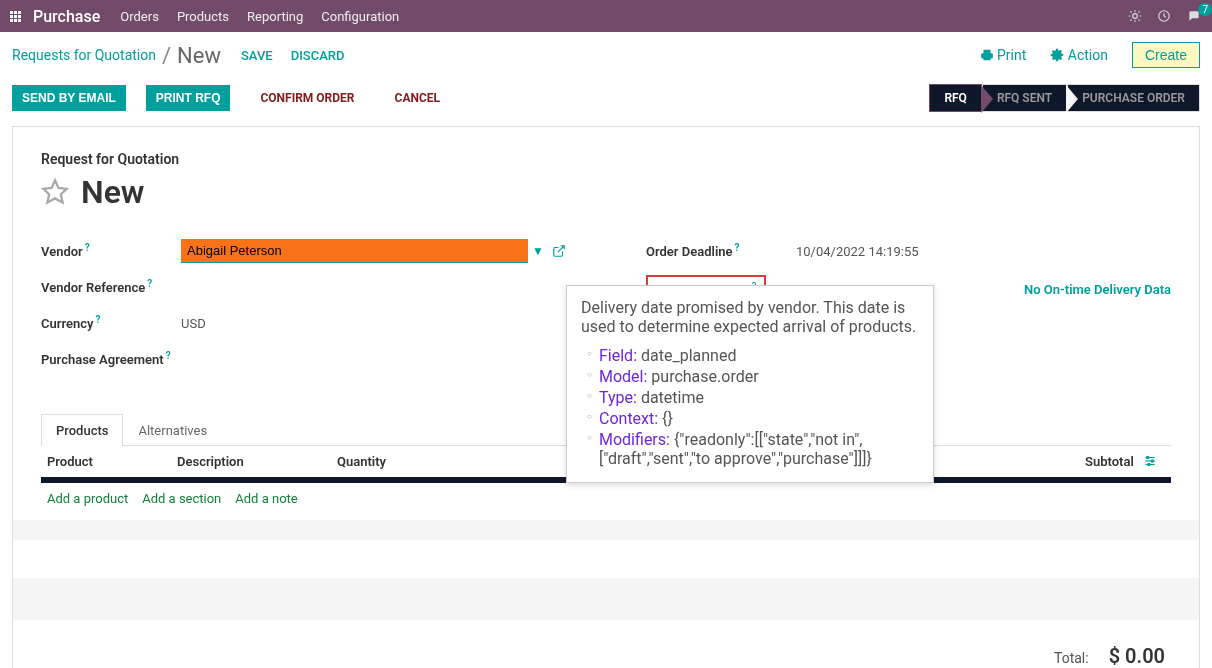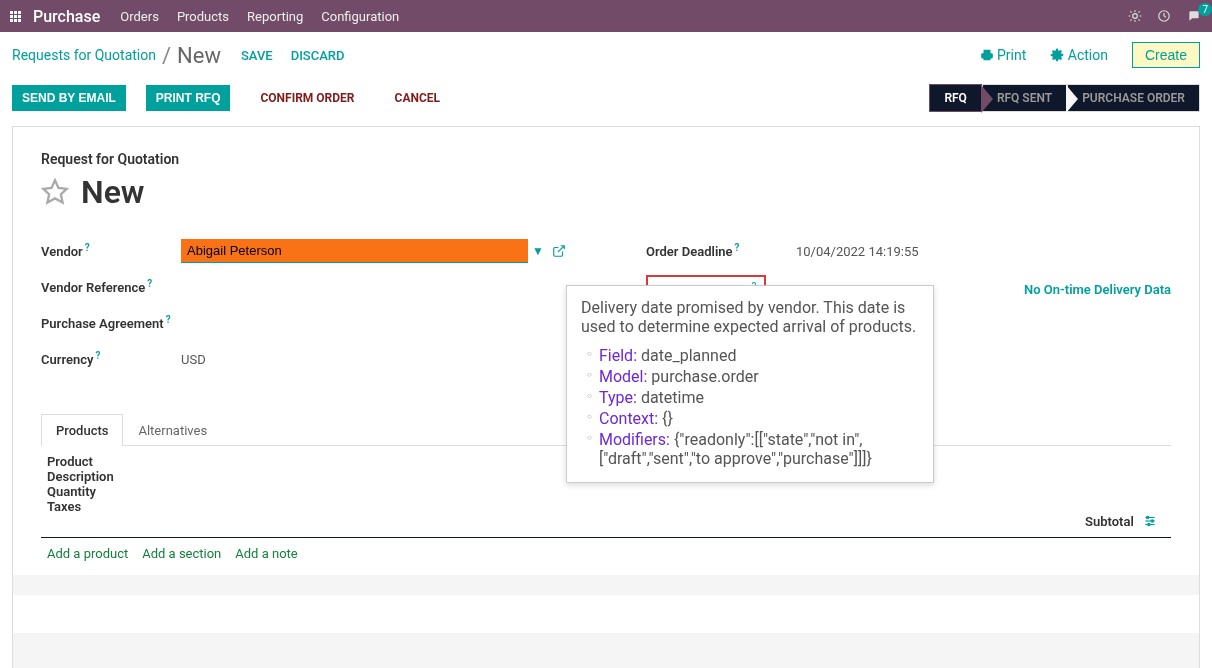--- a/index.html
+++ b/index.html
@@ -66,21 +66,21 @@
 .tooltip-box li { margin-bottom: 2px; padding-left: 12px; position: relative; }
 .tooltip-box li::before { content: '○'; position: absolute; left: 0; font-size: 8px; color: #999; top: 3px;}
 .tooltip-box li b { font-weight: 400; color: #6d28d9; }
 
 
 .tabs { display: flex; border-bottom: 1px solid #ddd; margin-top: 30px; }
 .tab { padding: 8px 14px; font-size: 13px; color: #666; cursor: pointer; border: 1px solid transparent; border-bottom: none; position: relative; top: 1px; }
 .tab.active { border-color: #ddd; background: #fff; color: #333; font-weight: 500; }
 
 
-.tbl-header { display: flex; padding: 8px 6px; border-bottom: 1px solid #0f172a; font-weight: 600; color: #333; flex-direction: column; }
+.tbl-header { display: flex; padding: 8px 6px; border-bottom: 6px solid #0f172a; font-weight: 600; color: #333; }
 .th-product { width: 130px; }
 .th-desc { width: 160px; }
 .th-qty { width: 510px; }
 .th-taxes { width: 200px; }
 .th-subtotal { flex: 1; text-align: right; padding-right: 8px;}
 .settings-icon { color: #00a09d; margin-left: 6px;}
 .tbl-addrow { padding: 8px 6px; display: flex; gap: 14px; }
 .tbl-addrow .add-link { color: #15803d; cursor: pointer; font-size: 13px; }
 .grey-band { background: #f5f5f5; height: 20px; margin: 6px -28px; }
 .white-band { background: #fff; height: 26px; margin: 0 -28px; }
@@ -198,26 +198,26 @@
                   <path d="M18 13v6a2 2 0 01-2 2H5a2 2 0 01-2-2V8a2 2 0 012-2h6M15 3h6v6M10 14L21 3"></path>
                 </svg>
             </span>
           </div>
         </div>
         <div class="form-row">
           <div class="lbl"><span>Vendor Reference</span><sup>?</sup></div>
           <div class="val"></div>
         </div>
         <div class="form-row">
+          <div class="lbl"><span>Currency</span><sup>?</sup></div>
+          <div class="val">USD</div>
+        </div>
+        <div class="form-row">
           <div class="lbl"><span>Purchase Agreement</span><sup>?</sup></div>
           <div class="val"></div>
-        </div>
-        <div class="form-row">
-          <div class="lbl"><span>Currency</span><sup>?</sup></div>
-          <div class="val">USD</div>
         </div>
       </div>
 
       <div class="form-col">
         <div class="form-row">
           <div class="lbl"><span>Order Deadline</span><sup>?</sup></div>
           <div class="val" style="text-align:left; padding-left:10px;">10/04/2022 14:19:55</div>
         </div>
         <div class="form-row">
           <div class="expected-box">

